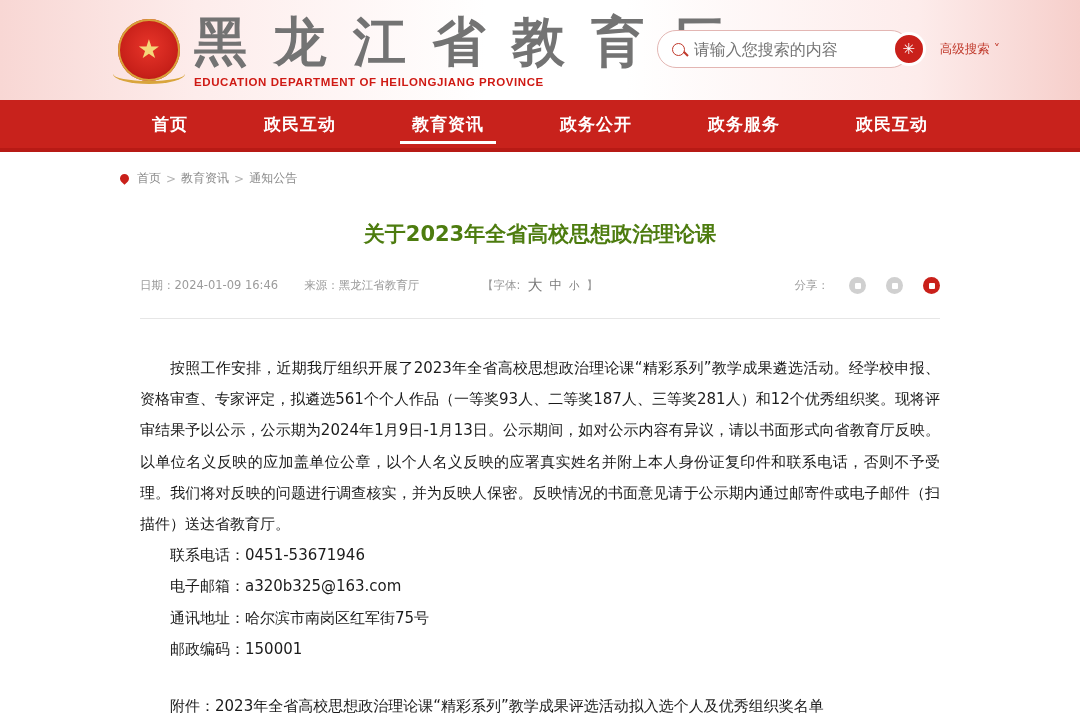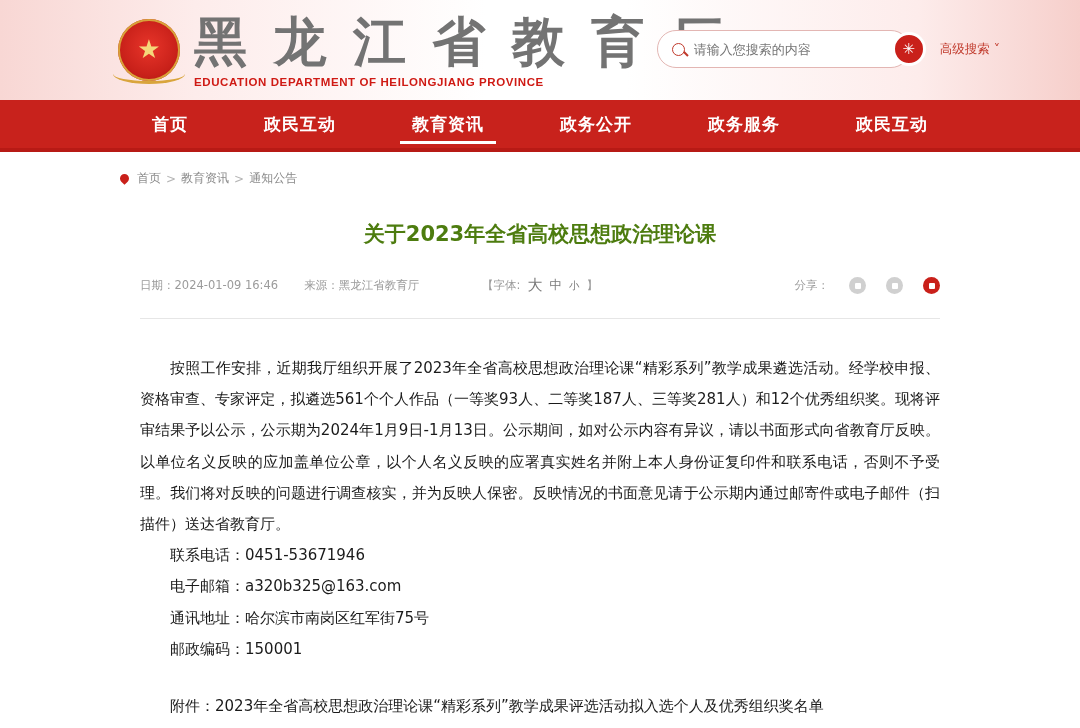--- a/index.html
+++ b/index.html
@@ -109,21 +109,21 @@
     content: "";
     position: absolute;
     width: 6px; height: 1.6px;
     background: #c0392b;
     right: -5px; bottom: 0;
     transform: rotate(45deg);
   }
   .search-input {
     border: none;
     outline: none;
-    font-size: 13px;
+    font-size: 16px;
     color: #9a9a9a;
     width: 100%;
     background: transparent;
     font-family: "DejaVu Sans", "Liberation Sans", sans-serif;
   }
   .search-badge {
     width: 34px; height: 34px;
     border-radius: 50%;
     background: #c9201a;
     margin-left: -18px;

